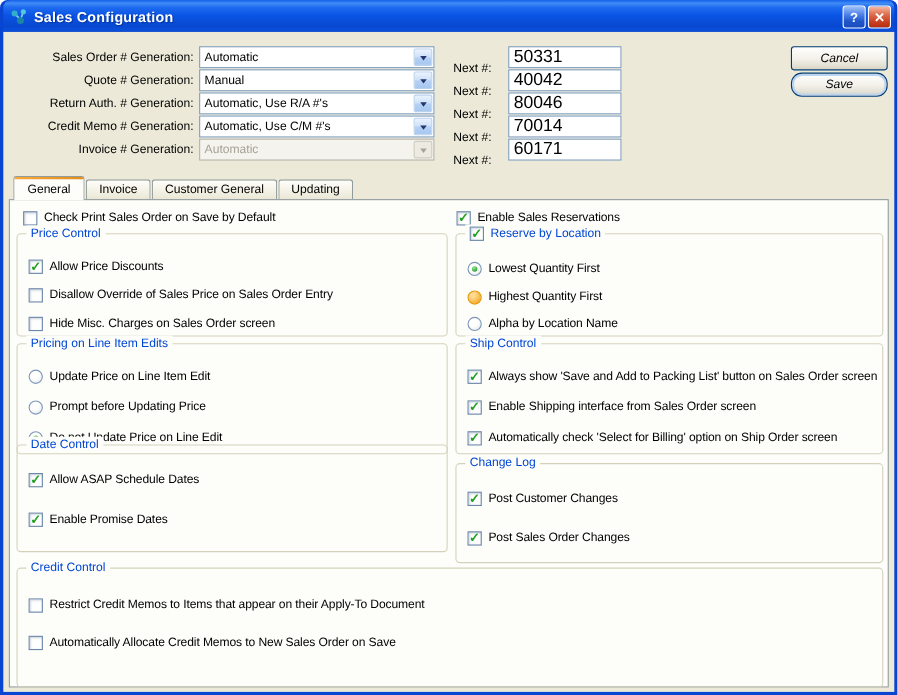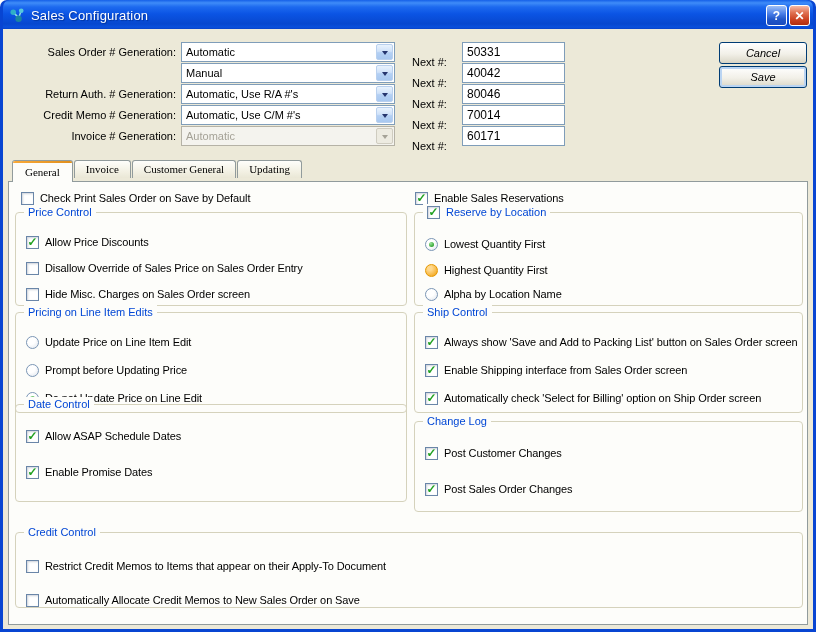--- a/index.html
+++ b/index.html
@@ -2,49 +2,49 @@
 <html><head>
 <meta charset="utf-8">
 <style>
   html,body{margin:0;padding:0;background:#fff;}
   *{box-sizing:border-box;}
   .window{position:relative;width:816px;height:632px;background:#0845D2;padding:0 3px 3px 3px;
     border-radius:7px 7px 0 0;font-family:"Liberation Sans",sans-serif;font-size:11px;color:#000;overflow:hidden;}
   .titlebar{height:29px;display:flex;align-items:center;padding:2px 3px 0 6px;border-radius:7px 7px 0 0;
     background:linear-gradient(180deg,#1560E8 0%,#3F8CF8 10%,#1D6AEF 24%,#0B54E4 48%,#0748CF 82%,#0A50DC 94%,#0843C8 100%);}
   .app-icon{width:17px;height:17px;margin-right:5px;flex:0 0 auto;}
-  .title-text{flex:1;color:#fff;font-weight:normal;font-size:13px;text-shadow:1px 1px 1px #00339E;letter-spacing:.2px;}
+  .title-text{flex:1;color:#fff;font-weight:bold;font-size:13px;text-shadow:1px 1px 1px #00339E;letter-spacing:.2px;}
   .tb-btn{width:21px;height:21px;margin-left:2px;border:1px solid #fff;border-radius:3px;color:#fff;font-weight:bold;
     font-size:12px;line-height:1;display:flex;align-items:center;justify-content:center;padding:0;cursor:pointer;
     font-family:"Liberation Sans",sans-serif;}
   .tb-help{background:linear-gradient(180deg,#9FC0F6 0%,#4A7FE8 40%,#2156C8 70%,#1A4BBE 100%);}
   .tb-close{background:linear-gradient(180deg,#F6B9A5 0%,#E07152 35%,#CC4322 70%,#B22D0D 100%);}
   .dlg-body{position:relative;height:600px;background:#ECE9D8;}
 
   .gen-row{position:absolute;left:0;width:100%;height:21px;}
   .gen-label{position:absolute;left:6px;top:0;width:167px;text-align:right;line-height:20px;}
   .combo{position:absolute;left:178px;top:0;width:214px;height:20px;background:#fff;border:1px solid #7F9DB9;
     display:flex;align-items:flex-end;cursor:default;}
   .combo-value{flex:1;padding:0 4px;line-height:17px;white-space:nowrap;overflow:hidden;}
   .combo-arrow{width:17px;height:16px;margin:1px;display:flex;align-items:flex-start;justify-content:center;
     border:1px solid #B9D0EE;border-radius:2px;background:linear-gradient(180deg,#E9F3FD 0%,#D0E2F9 45%,#B4D0F4 55%,#A8C8F0 100%);}
   .combo-arrow::after{content:"";border:3px solid transparent;border-top:4px solid #25356E;margin-top:6px;}
   .combo.disabled{background:#F4F3EE;border-color:#B5B2A6;color:#A5A297;}
   .combo.disabled .combo-arrow{background:#EDEBE1;border-color:#CFCCC0;}
   .combo.disabled .combo-arrow::after{border-top-color:#A5A297;}
   .next-label{position:absolute;left:409px;top:10px;line-height:20px;}
   .next-input{position:absolute;left:459px;top:0;width:103px;height:20px;border:1px solid #7F9DB9;padding:1px 4px;
-    font-family:"Liberation Sans",sans-serif;font-size:12px;color:#000;background:#fff;}
+    font-family:"Liberation Sans",sans-serif;font-size:16px;color:#000;background:#fff;}
 
   .dlg-btn{position:absolute;left:716px;width:88px;height:22px;border:1px solid #003C74;border-radius:3px;
     background:linear-gradient(180deg,#FFFFFF 0%,#F2F0E8 55%,#E2DFD2 85%,#D8D4C4 100%);
     font-family:"Liberation Sans",sans-serif;font-size:11px;color:#000;cursor:pointer;font-style:italic;}
-  .dlg-btn.default{box-shadow:inset 0 0 0 2px #BAD4F2;}
-
-  .tabs{position:absolute;left:9px;top:131px;height:21px;display:flex;align-items:flex-start;z-index:3;font-family:Liberation Serif, serif;}
+  .dlg-btn.default{box-shadow:inset 0 0 0 2px #BAD4F2;border-radius:10px;}
+
+  .tabs{position:absolute;left:9px;top:131px;height:21px;display:flex;align-items:flex-end;z-index:3;}
   .tab{height:18px;line-height:17px;padding:0 11px;background:linear-gradient(180deg,#FEFEFB 0%,#F3F1E4 60%,#EAE7D6 100%);
     border:1px solid #919B9C;border-bottom:none;border-radius:3px 3px 0 0;margin-right:1px;cursor:pointer;}
   .tab.active{position:relative;height:22px;line-height:22px;background:#FDFDFA;z-index:4;padding:0 12px;margin-bottom:-1px;}
   .tab.active::before{content:"";position:absolute;top:0;left:0;right:0;height:2px;border-radius:3px 3px 0 0;
     background:linear-gradient(90deg,#F9A938,#E08F1D);}
 
   .tabpanel{position:absolute;left:5px;top:152px;width:800px;height:444px;background:#FDFDFA;border:1px solid #919B9C;z-index:2;}
 
   .opt{position:absolute;display:flex;align-items:center;gap:6px;height:15px;white-space:nowrap;}
   .opt-label{line-height:15px;letter-spacing:-0.1px;}
@@ -90,20 +90,21 @@
       <span class="gen-label">Sales Order # Generation:</span>
       <div class="combo">
         <span class="combo-value">Automatic</span>
         <span class="combo-arrow"></span>
       </div>
       <span class="next-label">Next #:</span>
       <input class="next-input" value="50331" style="">
     </div>
 
     <div class="gen-row" style="top:34px">
+      <span class="gen-label">Quote # Generation:</span>
       <div class="combo">
         <span class="combo-value">Manual</span>
         <span class="combo-arrow"></span>
       </div>
       <span class="next-label">Next #:</span>
       <input class="next-input" value="40042" style="">
     </div>
 
     <div class="gen-row" style="top:55px">
       <span class="gen-label">Return Auth. # Generation:</span>
@@ -260,21 +261,21 @@
           <span class="opt-label">Post Customer Changes</span>
         </div>
         <div class="opt" style="left:10px;top:60px">
           <span class="cb">
               <span class="tick">✓</span>
             </span>
           <span class="opt-label">Post Sales Order Changes</span>
         </div>
       </div>
 
-      <div class="group" style="left:6px;top:350px;width:788px;height:76px">
+      <div class="group" style="left:6px;top:334px;width:788px;height:109px">
         <span class="group-title">Credit Control</span>
         <div class="opt" style="left:10px;top:26px">
           <span class="cb"></span>
           <span class="opt-label">Restrict Credit Memos to Items that appear on their Apply-To Document</span>
         </div>
         <div class="opt" style="left:10px;top:60px">
           <span class="cb"></span>
           <span class="opt-label">Automatically Allocate Credit Memos to New Sales Order on Save</span>
         </div>
       </div>

